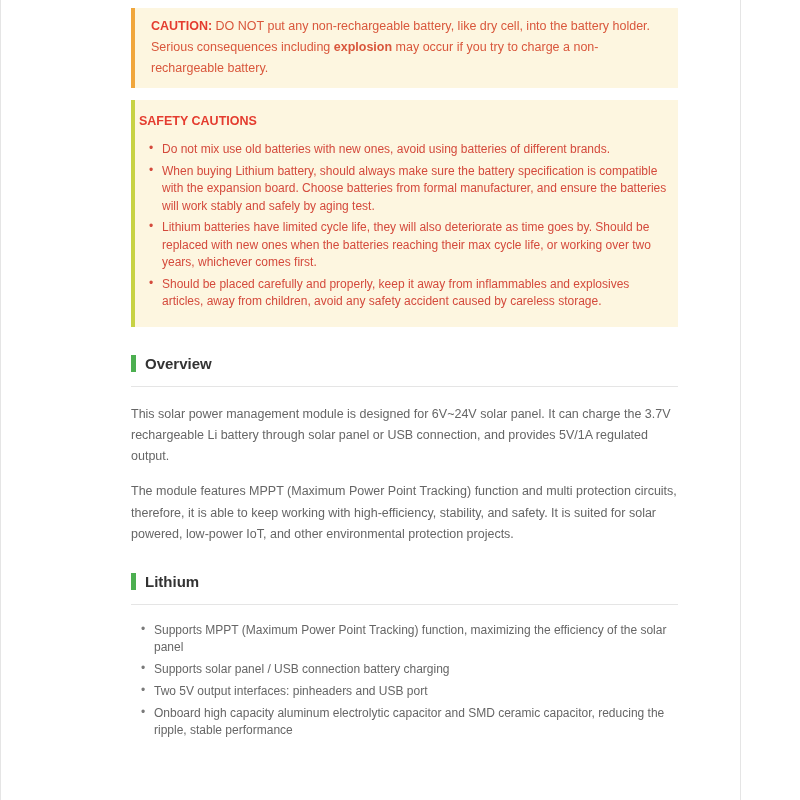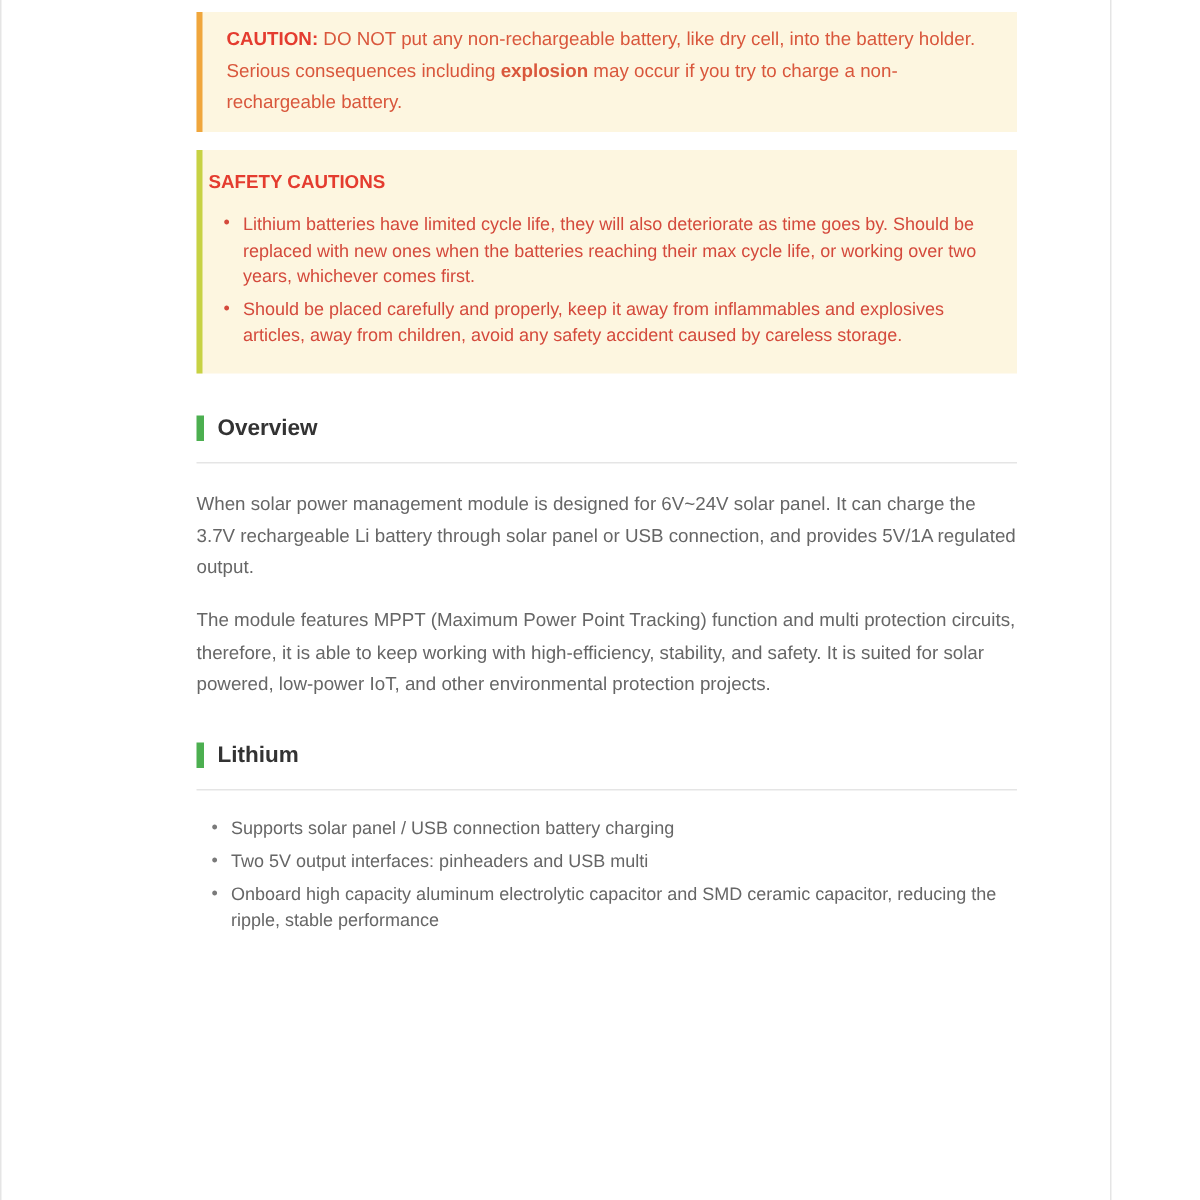--- a/index.html
+++ b/index.html
@@ -91,43 +91,46 @@
 <div class="page">
   <div class="content">
 
     <div class="alert alert-caution">
       <span class="label">CAUTION:</span><span> DO NOT put any non-rechargeable battery, like dry cell, into the battery holder. Serious consequences including </span><span class="bold-word">explosion</span><span> may occur if you try to charge a non-rechargeable battery.</span>
     </div>
 
     <div class="alert alert-safety">
       <p class="safety-title">SAFETY CAUTIONS</p>
       <ul>
+        <li>Do not mix use old batteries with new ones, avoid using batteries of different brands.</li>
+        <li>When buying Lithium battery, should always make sure the battery specification is compatible with the expansion board. Choose batteries from formal manufacturer, and ensure the batteries will work stably and safely by aging test.</li>
         <li>Lithium batteries have limited cycle life, they will also deteriorate as time goes by. Should be replaced with new ones when the batteries reaching their max cycle life, or working over two years, whichever comes first.</li>
         <li>Should be placed carefully and properly, keep it away from inflammables and explosives articles, away from children, avoid any safety accident caused by careless storage.</li>
       </ul>
     </div>
 
     <section>
       <h2 class="section-heading">
         <span class="green-bar"></span>
         <span>Overview</span>
       </h2>
       <hr class="section-rule">
-      <p class="para">When solar power management module is designed for 6V~24V solar panel. It can charge the 3.7V rechargeable Li battery through solar panel or USB connection, and provides 5V/1A regulated output.</p>
+      <p class="para">This solar power management module is designed for 6V~24V solar panel. It can charge the 3.7V rechargeable Li battery through solar panel or USB connection, and provides 5V/1A regulated output.</p>
       <p class="para">The module features MPPT (Maximum Power Point Tracking) function and multi protection circuits, therefore, it is able to keep working with high-efficiency, stability, and safety. It is suited for solar powered, low-power IoT, and other environmental protection projects.</p>
     </section>
 
     <section>
       <h2 class="section-heading">
         <span class="green-bar"></span>
         <span>Lithium</span>
       </h2>
       <hr class="section-rule">
       <ul class="plain-list">
+        <li>Supports MPPT (Maximum Power Point Tracking) function, maximizing the efficiency of the solar panel</li>
         <li>Supports solar panel / USB connection battery charging</li>
-        <li>Two 5V output interfaces: pinheaders and USB multi</li>
+        <li>Two 5V output interfaces: pinheaders and USB port</li>
         <li>Onboard high capacity aluminum electrolytic capacitor and SMD ceramic capacitor, reducing the ripple, stable performance</li>
 
       </ul>
     </section>
 
   </div>
 </div>
 
 </body></html>

